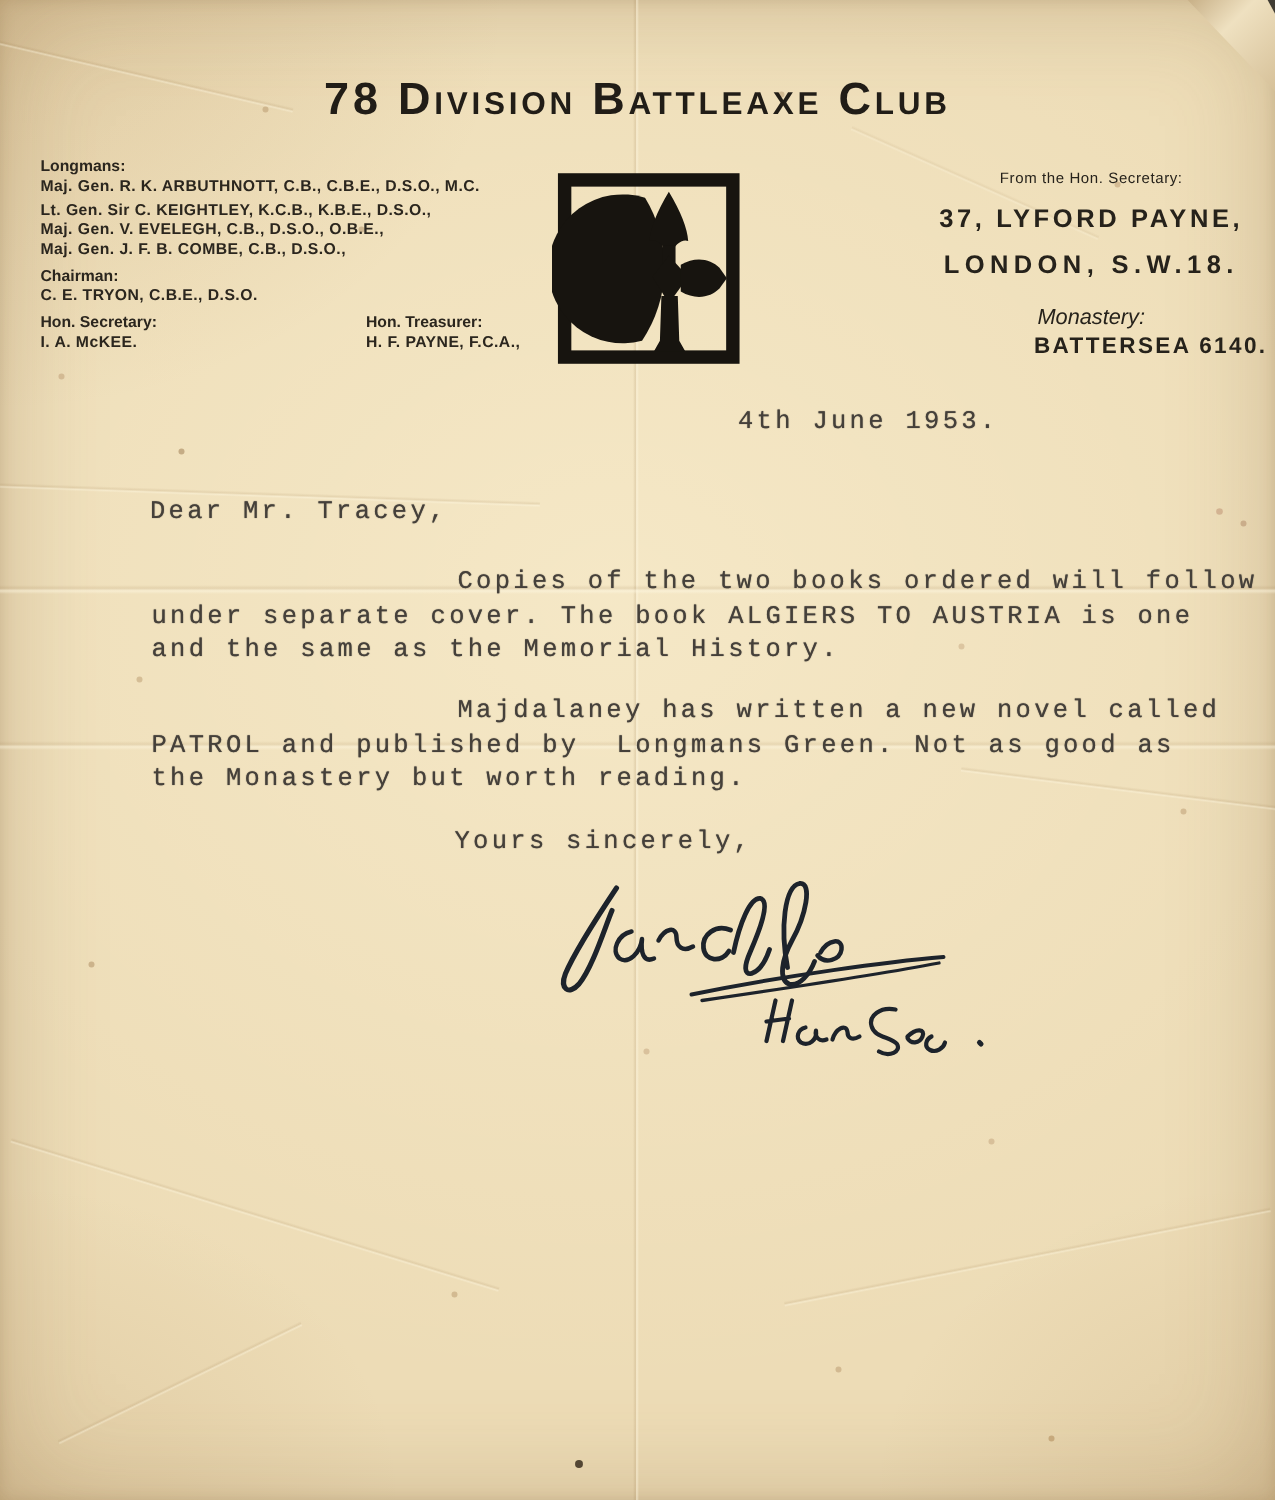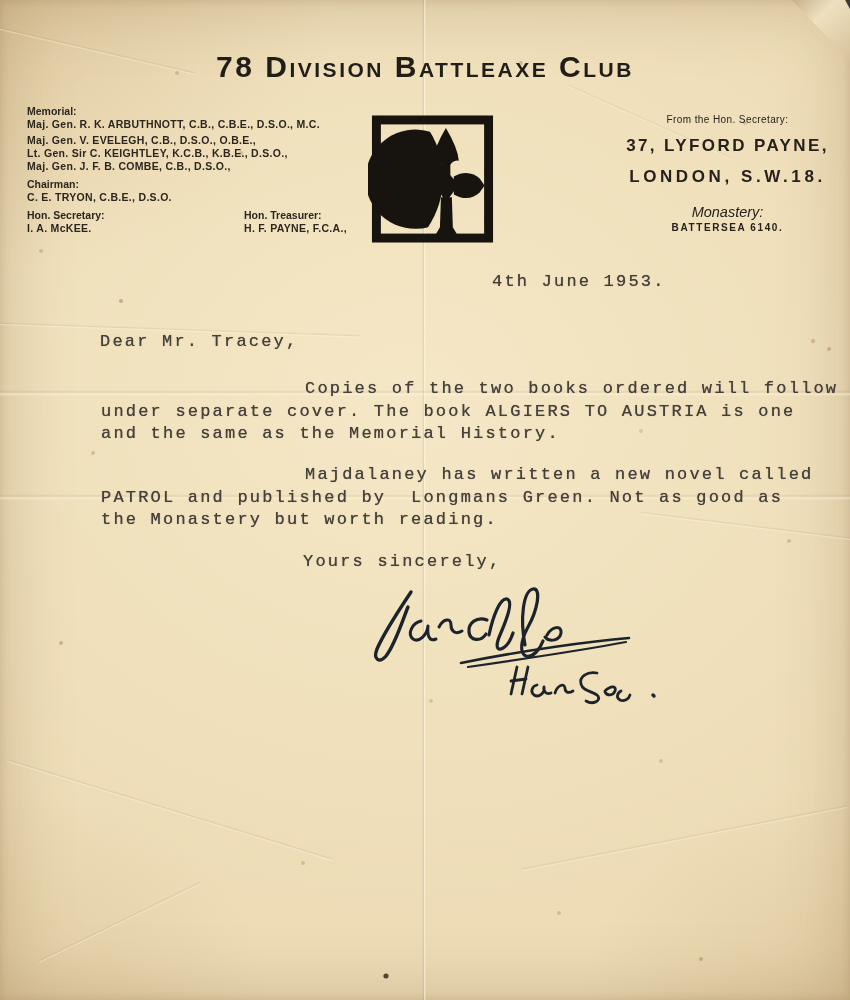--- a/index.html
+++ b/index.html
@@ -54,21 +54,21 @@
   .officials .nm{line-height:13px;letter-spacing:0.3px;}
   .gap-s{height:3px;} .gap-m{height:5px;}
   .hon-row{position:relative;margin-top:5px;}
   .hon-col2{position:absolute;left:193px;top:0;margin-left:24px;}
   .emblem{position:absolute;left:368px;top:114px;width:128px;height:131px;}
   .from-block{position:absolute;left:610px;top:114px;width:235px;text-align:center;color:#26221b;}
   .from-lbl{font-size:10px;letter-spacing:0.4px;}
   .addr1{margin-top:11px;font-size:17px;font-weight:bold;letter-spacing:2.4px;}
   .addr2{margin-top:11px;font-size:17px;font-weight:bold;letter-spacing:3.6px;}
   .tel-lbl{margin-top:17px;font-style:italic;font-size:14.5px;}
-  .tel-num{margin-top:2px;font-size:10px;font-weight:bold;letter-spacing:1.6px;}
+  .tel-num{margin-top:2px;font-size:15px;font-weight:bold;letter-spacing:1.6px;text-align:right;}
   .type{
     position:absolute;font-family:"Liberation Mono","DejaVu Sans Mono",monospace;
     font-size:17px;letter-spacing:2.2px;color:#45403a;white-space:pre;
     text-shadow:0 0 0.7px rgba(69,64,58,0.85);
   }
   .t-date{left:492px;top:272px;}
   .t-sal{left:100px;top:332px;}
   .t-p1a{left:305px;top:379px;}
   .t-p1b{left:101px;top:402px;}
   .t-p1c{left:101px;top:424px;}
@@ -94,25 +94,25 @@
   <div class="crease d-crease" style="left:640px;top:524px;width:215px;transform:rotate(7deg);"></div>
   <div class="crease d-crease" style="left:30px;top:920px;width:180px;transform:rotate(-26deg);"></div>
   <div class="crease d-crease" style="left:560px;top:120px;width:180px;transform:rotate(24deg);opacity:0.7;"></div>
   <div class="specks"></div>
   <div class="fold-dark"></div>
   <div class="fold-flap"></div>
 
   <div class="title">78 Division Battleaxe Club</div>
 
   <div class="officials">
-    <div class="lbl">Memorial:</div>
+    <div class="lbl">Longmans:</div>
     <div class="nm">Maj. Gen. R. K. ARBUTHNOTT, C.B., C.B.E., D.S.O., M.C.</div>
     <div class="gap-s"></div>
+    <div class="nm">Lt. Gen. Sir C. KEIGHTLEY, K.C.B., K.B.E., D.S.O.,</div>
     <div class="nm">Maj. Gen. V. EVELEGH, C.B., D.S.O., O.B.E.,</div>
-    <div class="nm">Lt. Gen. Sir C. KEIGHTLEY, K.C.B., K.B.E., D.S.O.,</div>
     <div class="nm">Maj. Gen. J. F. B. COMBE, C.B., D.S.O.,</div>
     <div class="gap-m"></div>
     <div class="lbl">Chairman:</div>
     <div class="nm">C. E. TRYON, C.B.E., D.S.O.</div>
     <div class="hon-row">
       <div>
         <div class="lbl">Hon. Secretary:</div>
         <div class="nm">I. A. McKEE.</div>
       </div>
       <div class="hon-col2">

